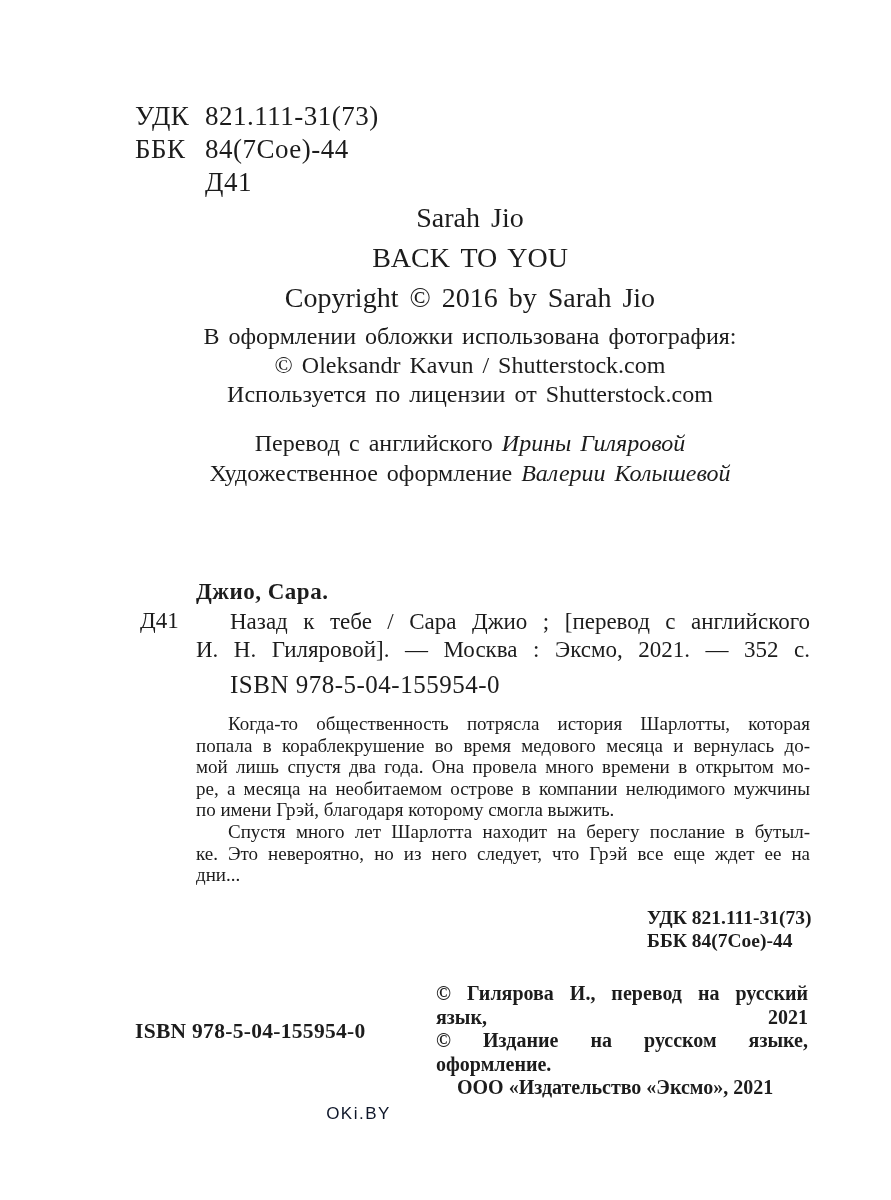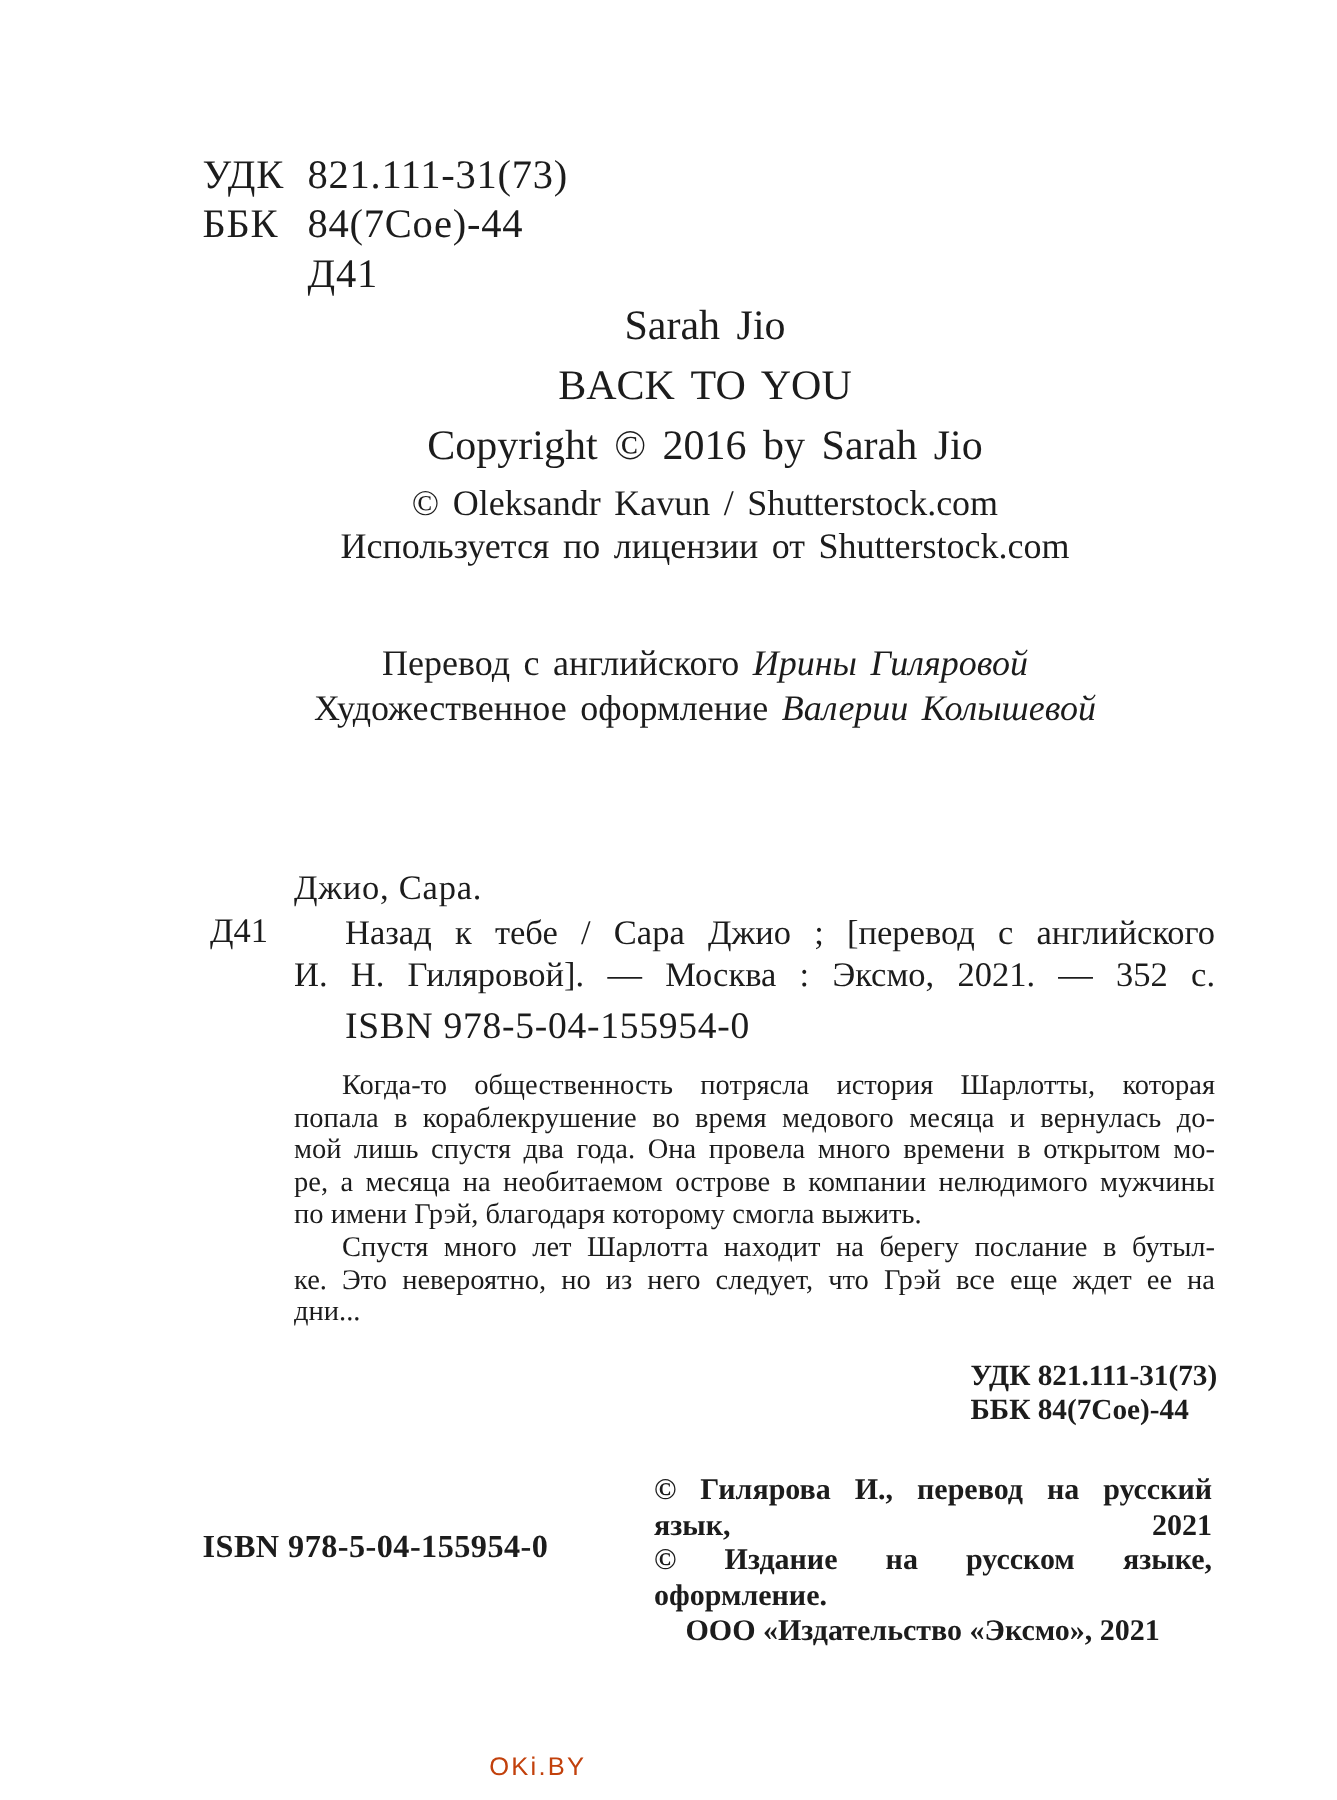--- a/index.html
+++ b/index.html
@@ -25,21 +25,21 @@
   .top-class .lbl { display:inline-block; width:70px; }
   
   .center-col { position:absolute; left:135px; width:670px; text-align:center; }
   .author-block { top:198px; font-size:28px; line-height:40px; word-spacing:4px; }
   .credit-block { top:322px; font-size:24px; line-height:29px; word-spacing:3px; }
   .transl-block { top:428px; font-size:24px; line-height:30px; word-spacing:3px; }
   .transl-block .it { font-style:italic;margin-top:40px; }
   
   .card-head {
     position:absolute; left:196px; top:579px;
-    font-size:23px; font-weight:normal; letter-spacing:0.5px;text-align:right;
+    font-size:23px; font-weight:bold; letter-spacing:0.5px;text-align:right;
   }
   .card-code {
     position:absolute; left:140px; top:608px;
     font-size:23px;
   }
   .card-entry {
     position:absolute; left:196px; top:608px; width:614px;
     font-size:23px; line-height:28px;
   }
   .entry-line.indent { text-indent:34px; }
@@ -64,44 +64,45 @@
     position:absolute; left:135px; top:1019px;
     font-size:21.5px; font-weight:bold; white-space:nowrap; letter-spacing:0.3px;
   }
   .imprint-block {
     position:absolute; left:436px; top:982px; width:372px;
     font-size:20px; line-height:23.5px; font-weight:bold;
   }
   .imprint-line.ind20 { padding-left:21px; }
   
   .watermark {
-    position:absolute; left:0; top:1168px; width:717px;
+    position:absolute; left:0; top:1104px; width:717px;
     text-align:center;
     font-family:"Liberation Sans","DejaVu Sans",sans-serif;
-    font-size:17px; color:#c2410c; letter-spacing:1.5px;
+    font-size:17px; color:#0f172a; letter-spacing:1.5px;
   }
 </style>
 </head>
 <body>
 
 <div id="page">
 
   <div class="top-class" id="top-class">
       <div class="row"><span class="lbl">УДК</span><span>821.111-31(73)</span></div>
       <div class="row"><span class="lbl">ББК</span><span>84(7Сое)-44</span></div>
       <div class="row"><span class="lbl"></span><span>Д41</span></div>
     </div>
 
   <div class="center-col author-block">
     <div>Sarah Jio</div>
     <div>BACK TO YOU</div>
     <div>Copyright © 2016 by Sarah Jio</div>
   </div>
 
   <div class="center-col credit-block" id="cover-credit">
+      <div>В оформлении обложки использована фотография:</div>
       <div>© Oleksandr Kavun / Shutterstock.com</div>
       <div>Используется по лицензии от Shutterstock.com</div>
     </div>
 
   <div class="center-col transl-block">
     <div><span>Перевод с английского </span><span class="it">Ирины Гиляровой</span></div>
     <div><span>Художественное оформление </span><span class="it">Валерии Колышевой</span></div>
   </div>
 
   <div class="card-head">Джио, Сара.</div>

